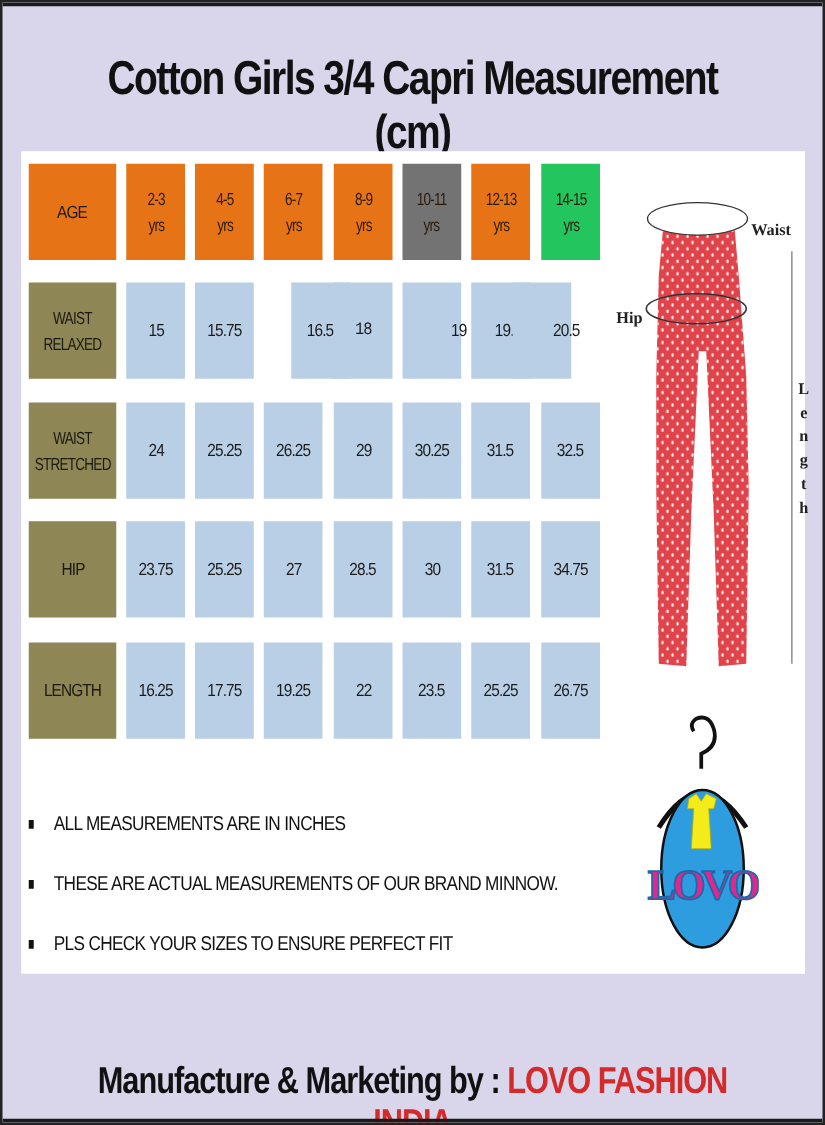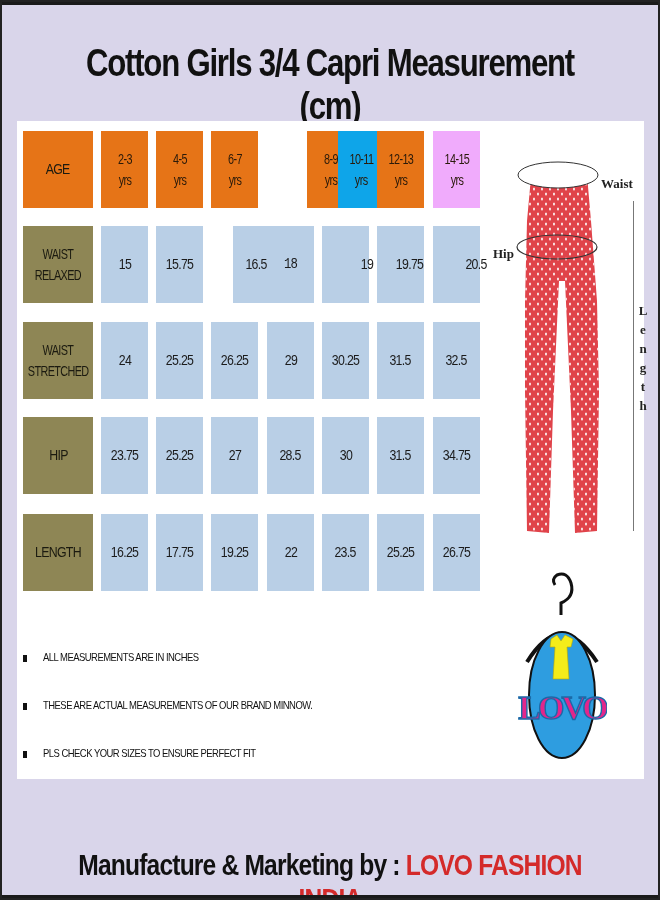--- a/index.html
+++ b/index.html
@@ -29,21 +29,21 @@
       text-align: center; font-size: 14px; color: #1b1b1b; line-height: 1.5;
       letter-spacing: -0.8px;
     }
     .cell span { display: inline-block; transform: scaleX(0.88); }
     .head-cell { background: #e67417; color: #2a1a0a; }
     .label-cell { background: #8e8655; color: #1b1a10; width: 70px; left: 0; }
     .value-cell { background: #b9cfe6; width: 47px; }
     .notes { position: absolute; left: 6px; top: 530px; }
     .note {
       position: absolute; left: 0; white-space: nowrap;
-      font-size: 11px; color: #111; letter-spacing: -0.6px;
+      font-size: 16px; color: #111; letter-spacing: -0.6px;
     }
     .note .bullet { display: inline-block; width: 4px; height: 7px; background: #111; margin-right: 16px; vertical-align: middle; }
     .note .txt { display: inline-block; transform: scaleX(0.86); transform-origin: left; }
     .pants-wrap { position: absolute; left: 470px; top: 40px; width: 160px; height: 390px; }
     .waist-label { position: absolute; left: 114px; top: 15px; font-family: "Liberation Serif", serif; font-weight: bold; font-size: 13px; color: #222; }
     .hip-label { position: absolute; left: 6px; top: 85px; font-family: "Liberation Serif", serif; font-weight: bold; font-size: 13px; color: #222; }
     .length-line { position: absolute; left: 146px; top: 40px; width: 1px; height: 330px; background: #777; }
     .length-label { position: absolute; left: 150px; top: 140px; width: 12px; font-family: "Liberation Serif", serif; font-weight: bold; font-size: 13px; color: #222; line-height: 19px; text-align: center; }
     .logo { position: absolute; left: 515px; top: 565px; width: 90px; height: 195px; }
     .footer {
@@ -69,30 +69,30 @@
         </div>
       <div class="cell head-cell value-cell" style="left:78px;background:#e67417;">
           <span><span>2-3</span><br><span>yrs</span></span>
         </div>
       <div class="cell head-cell value-cell" style="left:133px;background:#e67417;">
           <span><span>4-5</span><br><span>yrs</span></span>
         </div>
       <div class="cell head-cell value-cell" style="left:188px;background:#e67417;">
           <span><span>6-7</span><br><span>yrs</span></span>
         </div>
-      <div class="cell head-cell value-cell" style="left:244px;background:#e67417;margin-left:40px;">
+      <div class="cell head-cell value-cell" style="left:244px;background:#e67417;">
           <span><span>8-9</span><br><span>yrs</span></span>
         </div>
-      <div class="cell head-cell value-cell" style="left:315px;background:#0ea5e9;">
+      <div class="cell head-cell value-cell" style="left:299px;background:#737373;">
           <span><span>10-11</span><br><span>yrs</span></span>
         </div>
       <div class="cell head-cell value-cell" style="left:354px;background:#e67417;">
           <span><span>12-13</span><br><span>yrs</span></span>
         </div>
-      <div class="cell head-cell value-cell" style="left:410px;background:#f0abfc;text-align:center;">
+      <div class="cell head-cell value-cell" style="left:410px;background:#22c55e;text-align:center;">
           <span><span>14-15</span><br><span>yrs</span></span>
         </div>
     </div>
 
     <div class="row" style="top:95px;">
       <div class="cell label-cell">
           <span><span>WAIST</span><br><span>RELAXED</span></span>
         </div>
       <div class="cell value-cell" style="left:78px;align-items:center;">
           <span>15</span>
@@ -105,21 +105,21 @@
         </div>
       <div class="cell value-cell" style="left:244px;font-family:Liberation Mono, monospace;">
           <span>18</span>
         </div>
       <div class="cell value-cell" style="left:299px;padding-left:43px;">
           <span>19</span>
         </div>
       <div class="cell value-cell" style="left:354px;padding-left:19px;">
           <span>19.75</span>
         </div>
-      <div class="cell value-cell" style="left:410px;padding-left:40px;">
+      <div class="cell value-cell" style="left:387px;padding-left:40px;">
           <span>20.5</span>
         </div>
     </div>
 
     <div class="row" style="top:191px;">
       <div class="cell label-cell">
           <span><span>WAIST</span><br><span>STRETCHED</span></span>
         </div>
       <div class="cell value-cell" style="left:78px;">
           <span>24</span>

